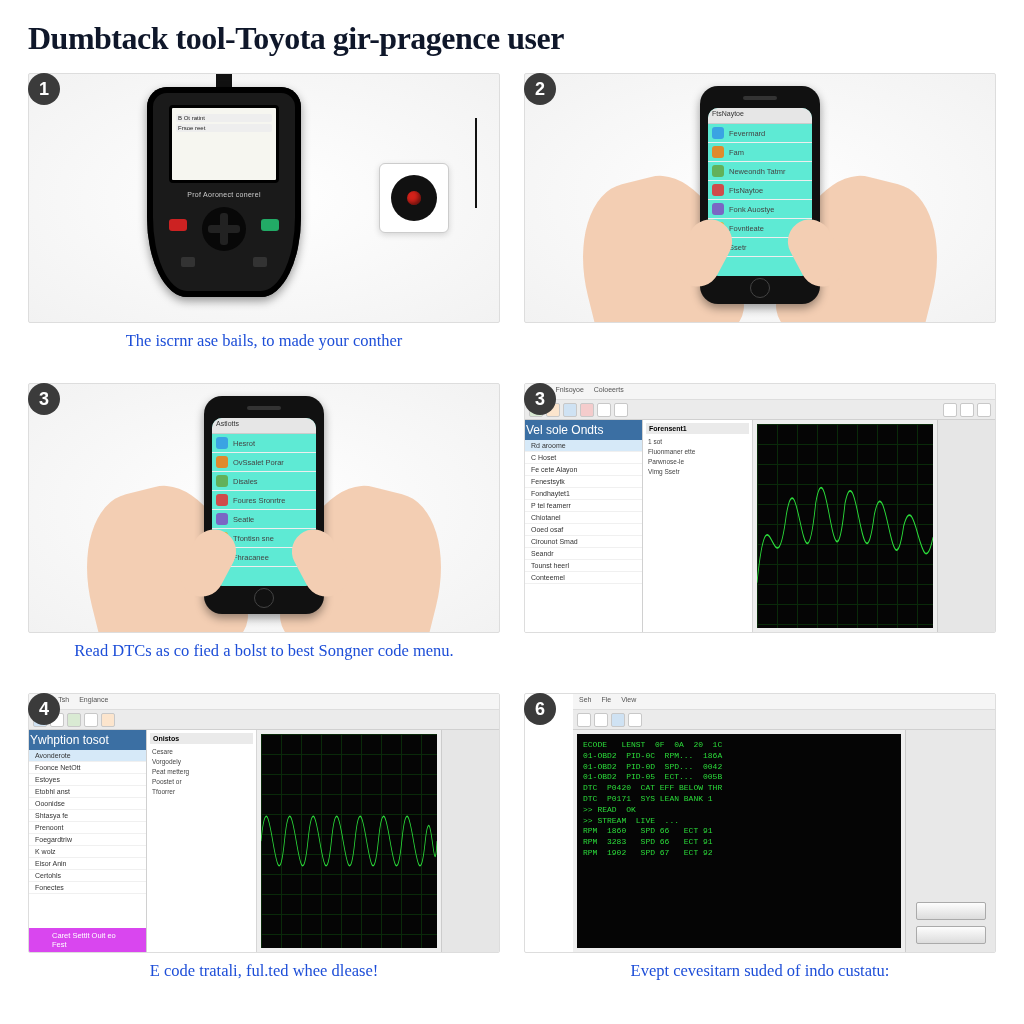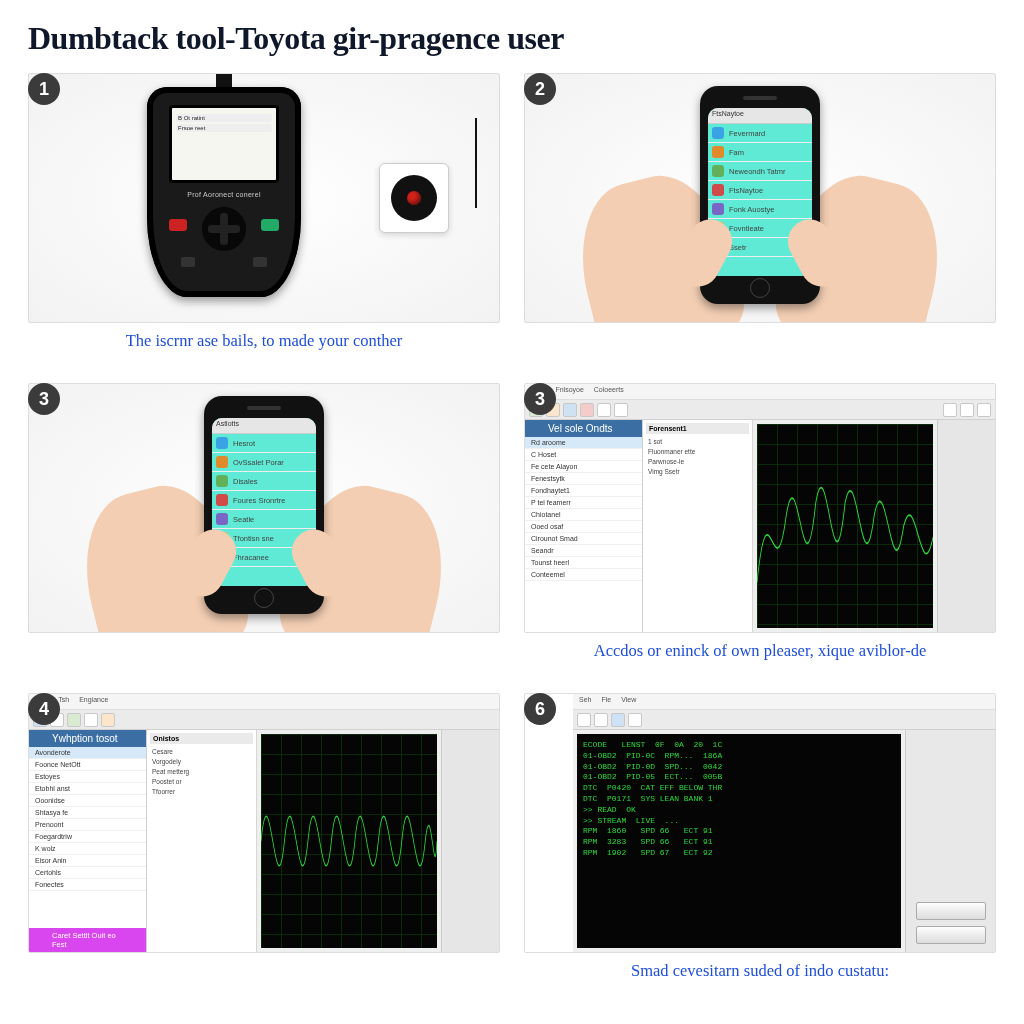--- a/index.html
+++ b/index.html
@@ -179,21 +179,21 @@
     height:20px; background:#ebebeb; border-bottom:1px solid #d0d0d0;
     display:flex; align-items:center; gap:3px; padding:0 4px;
   }
   .tb-btn { width:14px; height:14px; background:#fff; border:1px solid #c8c8c8; border-radius:2px;}
   .tb-btn.c1{background:#d9ead3;} .tb-btn.c2{background:#fce5cd;} .tb-btn.c3{background:#cfe2f3;} .tb-btn.c4{background:#f4cccc;}
   .win-body { position:absolute; top:36px; left:0; right:0; bottom:0; display:flex;}
   .side {
     width:118px; background:#fff; border-right:1px solid #d0d0d0;
     display:flex; flex-direction:column;
   }
-  .side-head { background:#3b6fa3; color:#fff; font-size:10px; padding:3px 23px;}
+  .side-head { background:#3b6fa3; color:#fff; font-size:12px; padding:3px 1px;}
   .side-foot { background:#d946ef; color:#fff; font-size:7.5px; padding:3px 23px; margin-top:auto;}
   .side-item { font-size:7px; color:#333; padding:2px 6px; border-bottom:1px solid #f0f0f0;}
   .side-item.sel { background:#d6e9f8;}
   .scope-area { flex:1; display:flex; }
   .scope {
     flex:1; background:#050505; position:relative; margin:4px;
     background-image:
       linear-gradient(#0a2a0a 1px, transparent 1px),
       linear-gradient(90deg, #0a2a0a 1px, transparent 1px);
     background-size: 20px 20px;
@@ -340,20 +340,21 @@
                     <div class="ps-ico" style="background: rgb(76, 178, 165);"></div>
                     <div class="ps-txt">Fhracanee</div>
                   </div>
                 </div>
             </div>
           </div>
           <div class="thumb-l"></div>
             <div class="thumb-r"></div>
         </div>
       </div>
+      <div class="caption">Read DTCs as co fied a bolst to best Songner code menu.</div>
     </div>
 
     <div class="step">
       <div class="badge">3</div>
       <div class="panel" style="background:#fff;">
         <div class="desktop">
           <div class="win-titlebar">
               <span>AEC</span>
               <span>Fnlsoyoe</span>
               <span>Coloeerts</span>
@@ -401,21 +402,20 @@
               <div class="scope">
                 <svg viewBox="0 0 300 180" preserveAspectRatio="none">
                   <path d="M0,140 C20,40 30,160 50,80 C70,20 80,170 100,70 C120,10 130,170 150,70 C170,20 180,160 200,80 C220,30 230,160 250,90 C270,50 280,150 300,100" stroke="#2bdc3a" stroke-width="1.5" fill="none"></path>
                 </svg>
               </div>
             </div>
             <div class="right-gutter"></div>
           </div>
         </div>
       </div>
-      <div class="caption">Accdos or eninck of own pleaser, xique aviblor-de</div>
     </div>
 
     <div class="step row3">
       <div class="badge">4</div>
       <div class="panel" style="background:#fff;">
         <div class="desktop">
           <div class="win-titlebar">
               <span>AEL</span>
               <span>Tsh</span>
               <span>Engiance</span>
@@ -460,20 +460,21 @@
               <div class="scope">
                 <svg viewBox="0 0 300 200" preserveAspectRatio="none">
                   <path d="M0,100 C15,20 25,180 40,100 C55,20 65,180 80,100 C95,20 105,180 120,100 C135,20 145,180 160,100 C175,20 185,180 200,100 C215,20 225,180 240,100 C255,20 265,180 280,100 C290,50 295,150 300,100" stroke="#2bdc3a" stroke-width="1.3" fill="none"></path>
                 </svg>
               </div>
             </div>
             <div class="right-gutter"></div>
           </div>
         </div>
       </div>
+      <div class="caption">E code tratali, ful.ted whee dlease!</div>
     </div>
 
     <div class="step row3">
       <div class="badge">6</div>
       <div class="panel" style="background:#fff;padding-left:48px;">
         <div class="desktop">
           <div class="win-titlebar">
               <span>Seh</span>
               <span>Fle</span>
               <span>View</span>
@@ -499,17 +500,17 @@
                 <div class="term-line">RPM  1902   SPD 67   ECT 92</div>
               </div>
             <div class="right-pane">
               <div style="flex:1"></div>
               <div class="btn3d"></div>
               <div class="btn3d"></div>
             </div>
           </div>
         </div>
       </div>
-      <div class="caption">Smad cevesitarn suded of indo custatu:</div>
+      <div class="caption">Evept cevesitarn suded of indo custatu:</div>
     </div>
 
   </div>
 </div>
 
 </body></html>

